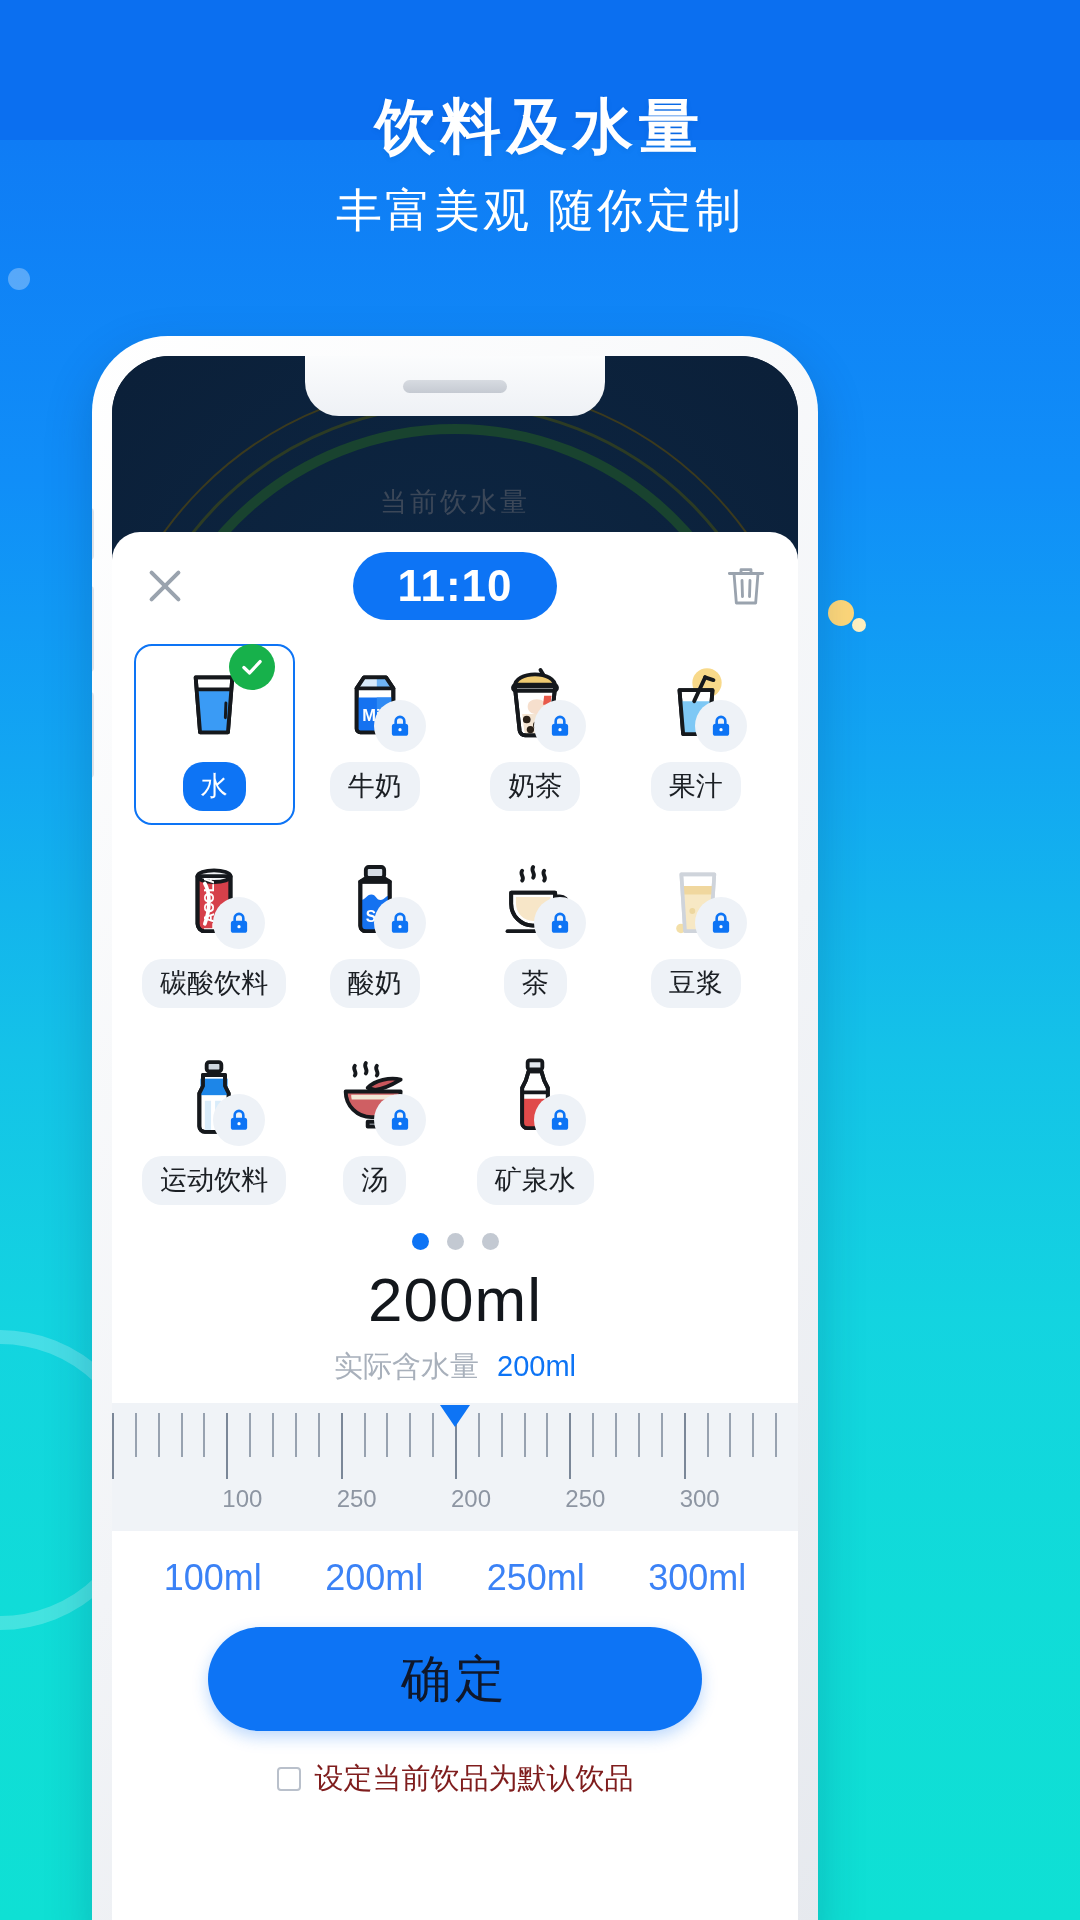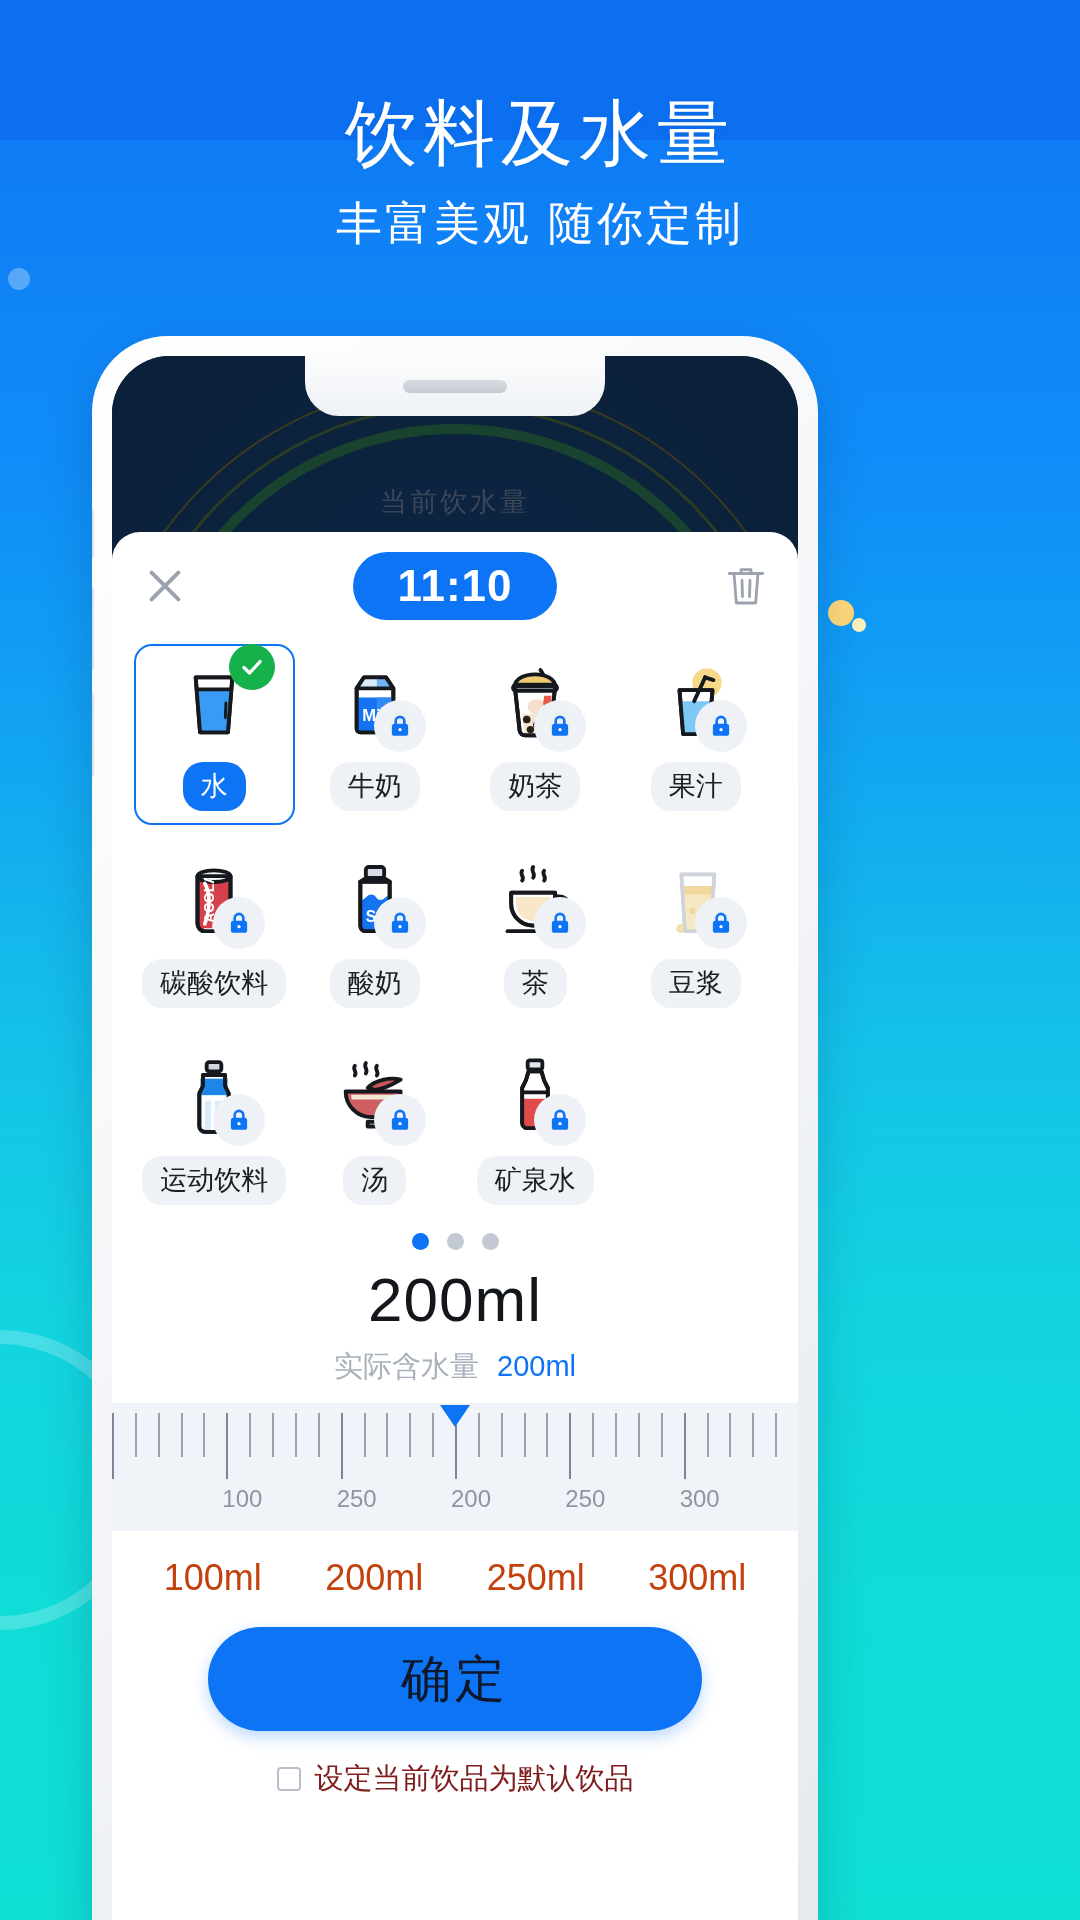--- a/index.html
+++ b/index.html
@@ -42,21 +42,21 @@
     width: 14px; height: 14px; border-radius: 50%;
     background: #fff0c0;
   }
 
   
   #headline {
     position: absolute; top: 95px; left: 0; width: 1080px;
     text-align: center; color: #ffffff;
   }
   #headline .title {
-    font-size: 72px; font-weight: 400; letter-spacing: 6px;
+    font-size: 60px; font-weight: 700; letter-spacing: 6px;
     line-height: 1.08; text-shadow: 0 2px 6px rgba(0,0,0,0.06);
   }
   #headline .subtitle {
     margin-top: 20px; font-size: 46px; font-weight: 400;
     letter-spacing: 3px;
   }
 
   
   #phone {
     position: absolute; left: 92px; top: 336px;
@@ -233,21 +233,21 @@
     position: absolute; transform: translateX(-50%);
     font-size: 24px; color: #8d95a2;
   }
 
   
   #quick-row {
     display: flex; justify-content: space-around; align-items: center;
     padding: 26px 20px 6px 20px;
   }
   .quick-item {
-    font-size: 36px; color: #c2410c; cursor: pointer;
+    font-size: 36px; color: #3b82f6; cursor: pointer;
   }
 
   
   #confirm-wrap { padding: 22px 96px 0 96px; }
   #confirm-btn {
     width: 100%; height: 104px; border-radius: 52px;
     background: #0d74f5; color: #0f172a;
     font-size: 50px; font-weight: 400; letter-spacing: 4px;
     border: none; cursor: pointer;
     box-shadow: 0 6px 16px rgba(13,116,245,0.28);

